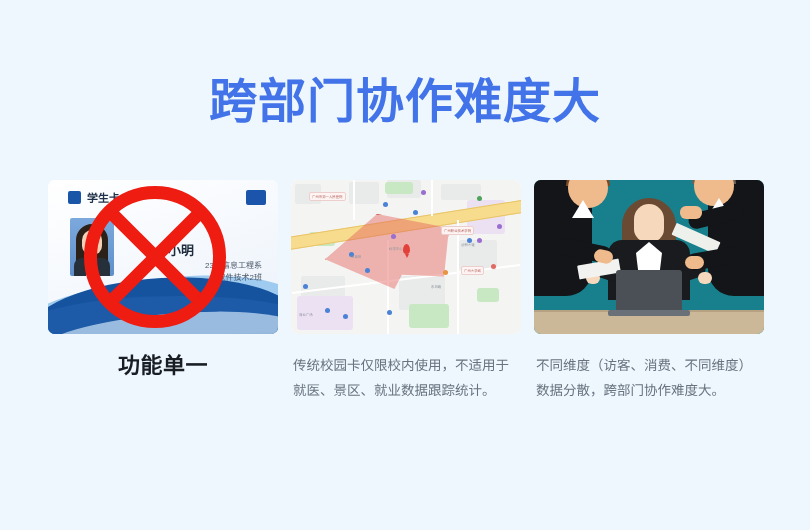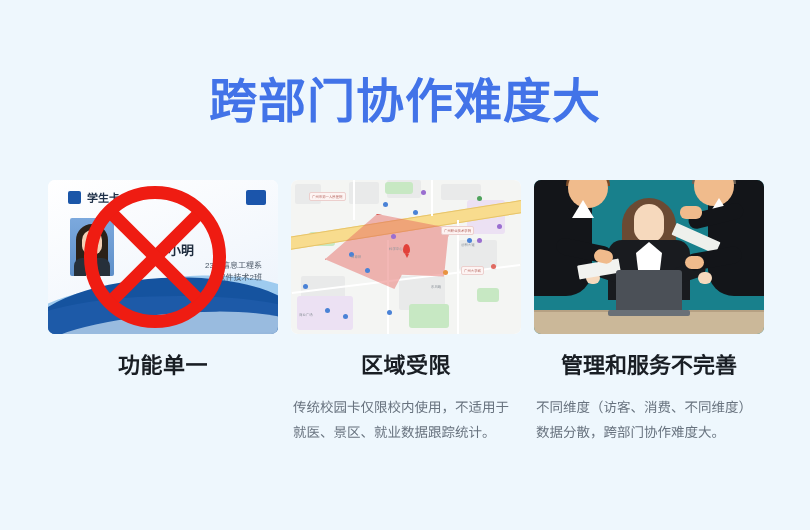--- a/index.html
+++ b/index.html
@@ -413,21 +413,20 @@
         <div class="callout" style="left:170px;top:86px;">广州大学城</div>
         <div class="label" style="left:98px;top:66px;">科学中心</div>
         <div class="label" style="left:60px;top:74px;">体育馆</div>
         <div class="label" style="left:140px;top:104px;">东风路</div>
         <div class="label" style="left:8px;top:132px;">商业广场</div>
         <div class="label" style="left:170px;top:62px;">创新大道</div>
       </div>
     </div>
 
     <div class="caption">
-      <div class="card-title">区域受限</div>
       <div class="card-desc">传统校园卡仅限校内使用，不适用于就医、景区、就业数据跟踪统计。</div>
     </div>
   </div>
 
   <div class="card">
     <div class="thumb">
       <div class="office">
         <div class="manL-body"></div>
         <div class="manL-hair"></div>
         <div class="manL-head"></div>
@@ -458,18 +457,17 @@
         <div class="manR-hand"></div>
 
         <div class="desk-edge"></div>
         <div class="desk"></div>
         <div class="laptop-screen"></div>
         <div class="laptop-base"></div>
       </div>
     </div>
 
     <div class="caption">
-      <div class="card-title">管理和服务不完善</div>
       <div class="card-desc">不同维度（访客、消费、不同维度）数据分散，跨部门协作难度大。</div>
     </div>
   </div>
 
 </div>
 
 </body></html>

